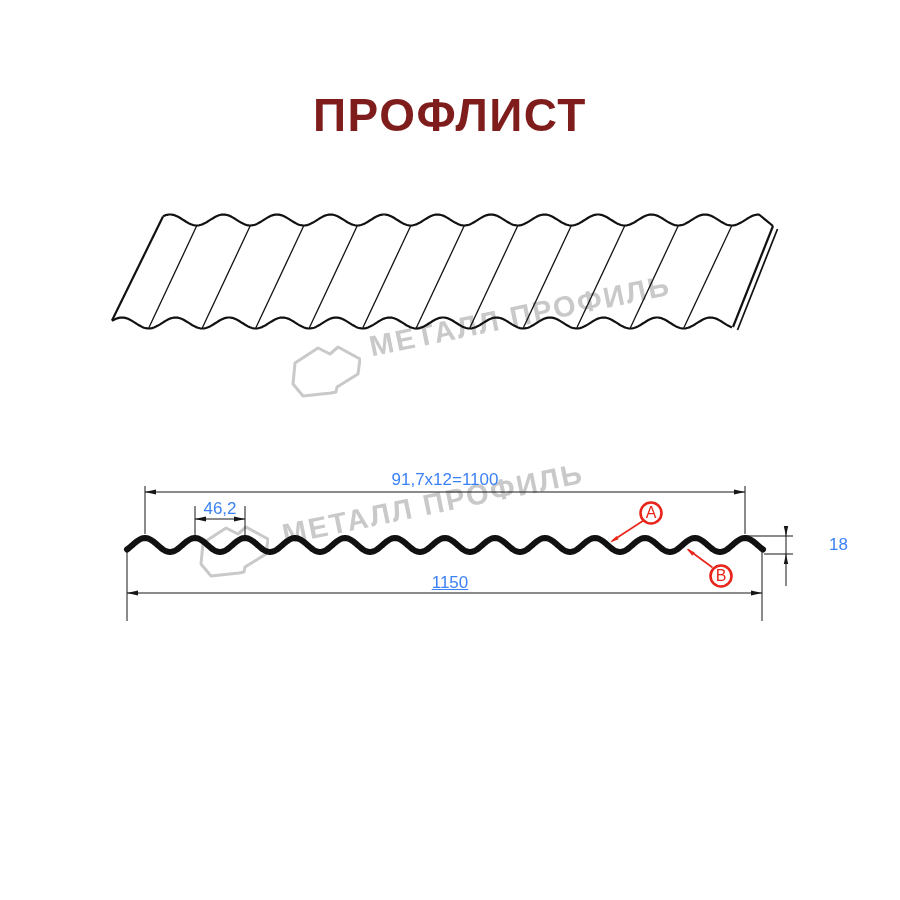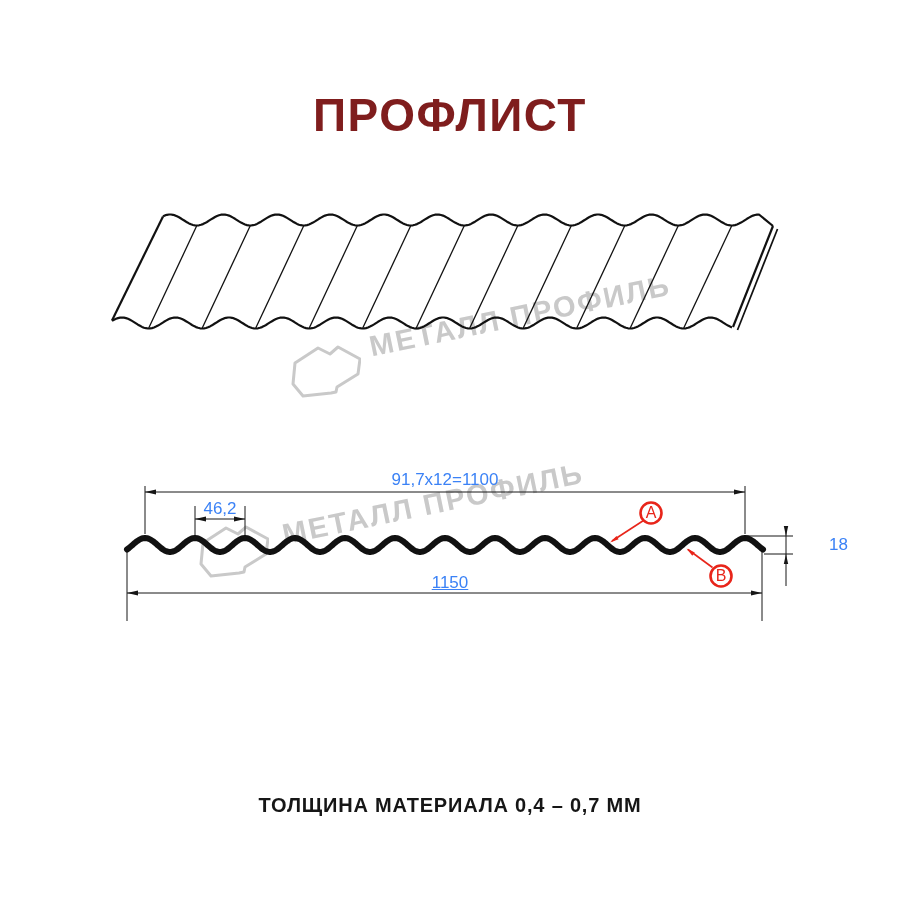--- a/index.html
+++ b/index.html
@@ -109,14 +109,13 @@
     </svg>
 
   <div class="dim-text" style="left:445px;top:471px;">91,7x12=1100</div>
   <div class="dim-text" style="left:220px;top:500px;">46,2</div>
   <div class="dim-text" style="left:450px;top:574px;text-decoration:underline;">1150</div>
   <div class="dim-text no-center" style="left:793px;top:536px;margin-left:36px;">18</div>
 
   <div class="ref-label" id="label-a" style="left: 651px; top: 513px; color: rgb(232, 37, 26);">A</div>
   <div class="ref-label" id="label-b" style="left: 721px; top: 576px; color: rgb(232, 37, 26);">B</div>
 
-  <div class="footer-note">ТОЛЩИНА МАТЕРИАЛА 0,4 – 0,7 ММ</div>
 </div>
 
 </body></html>

